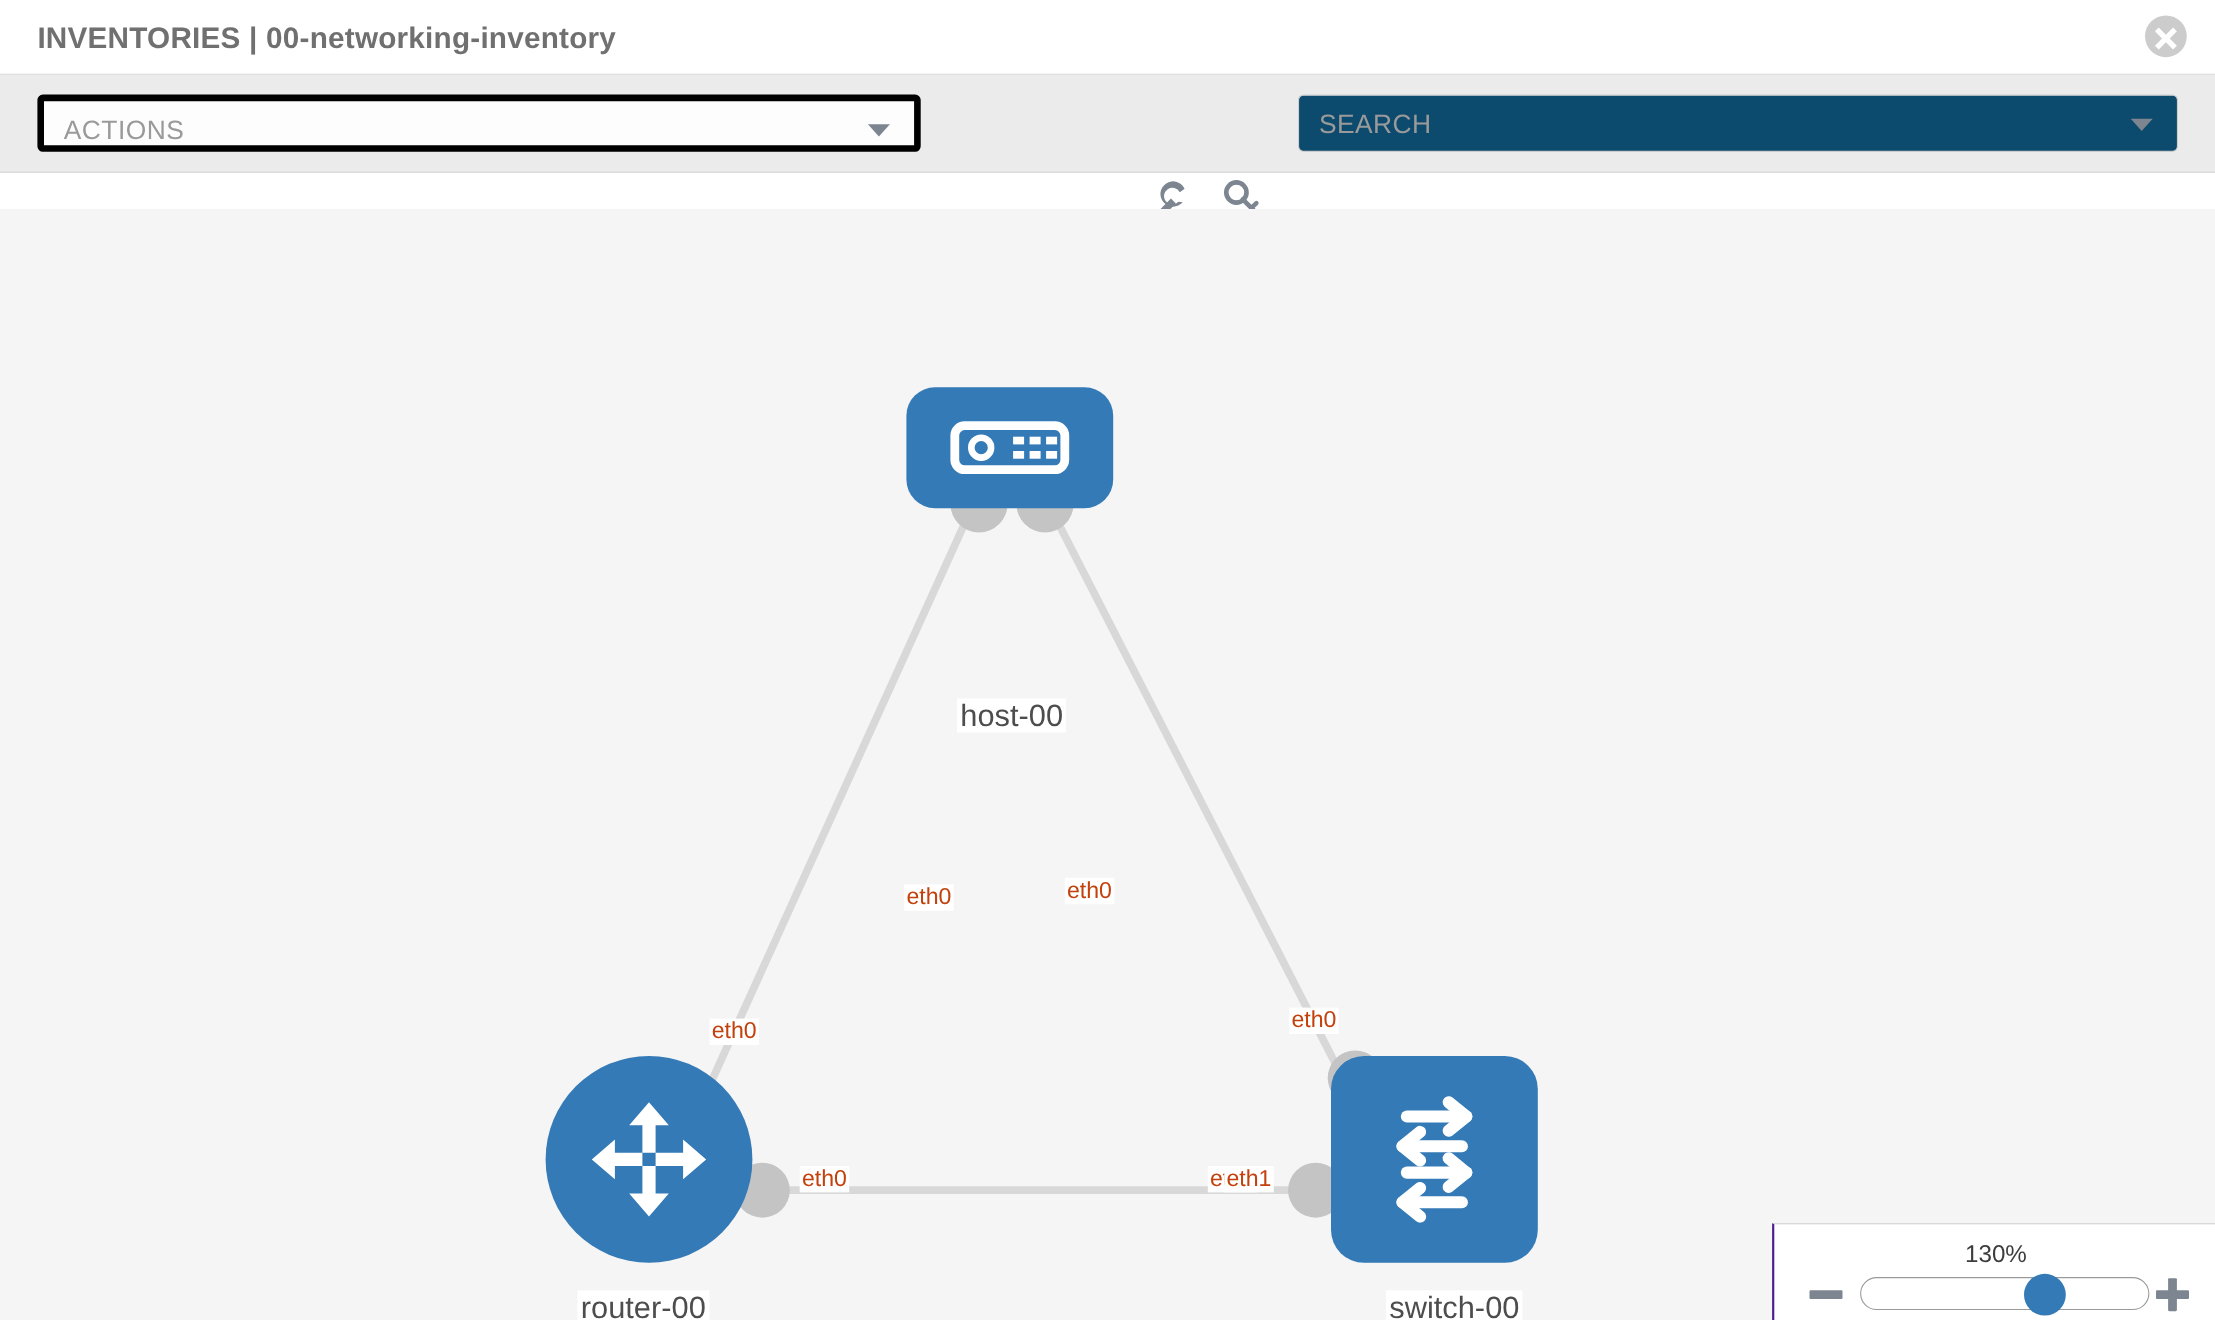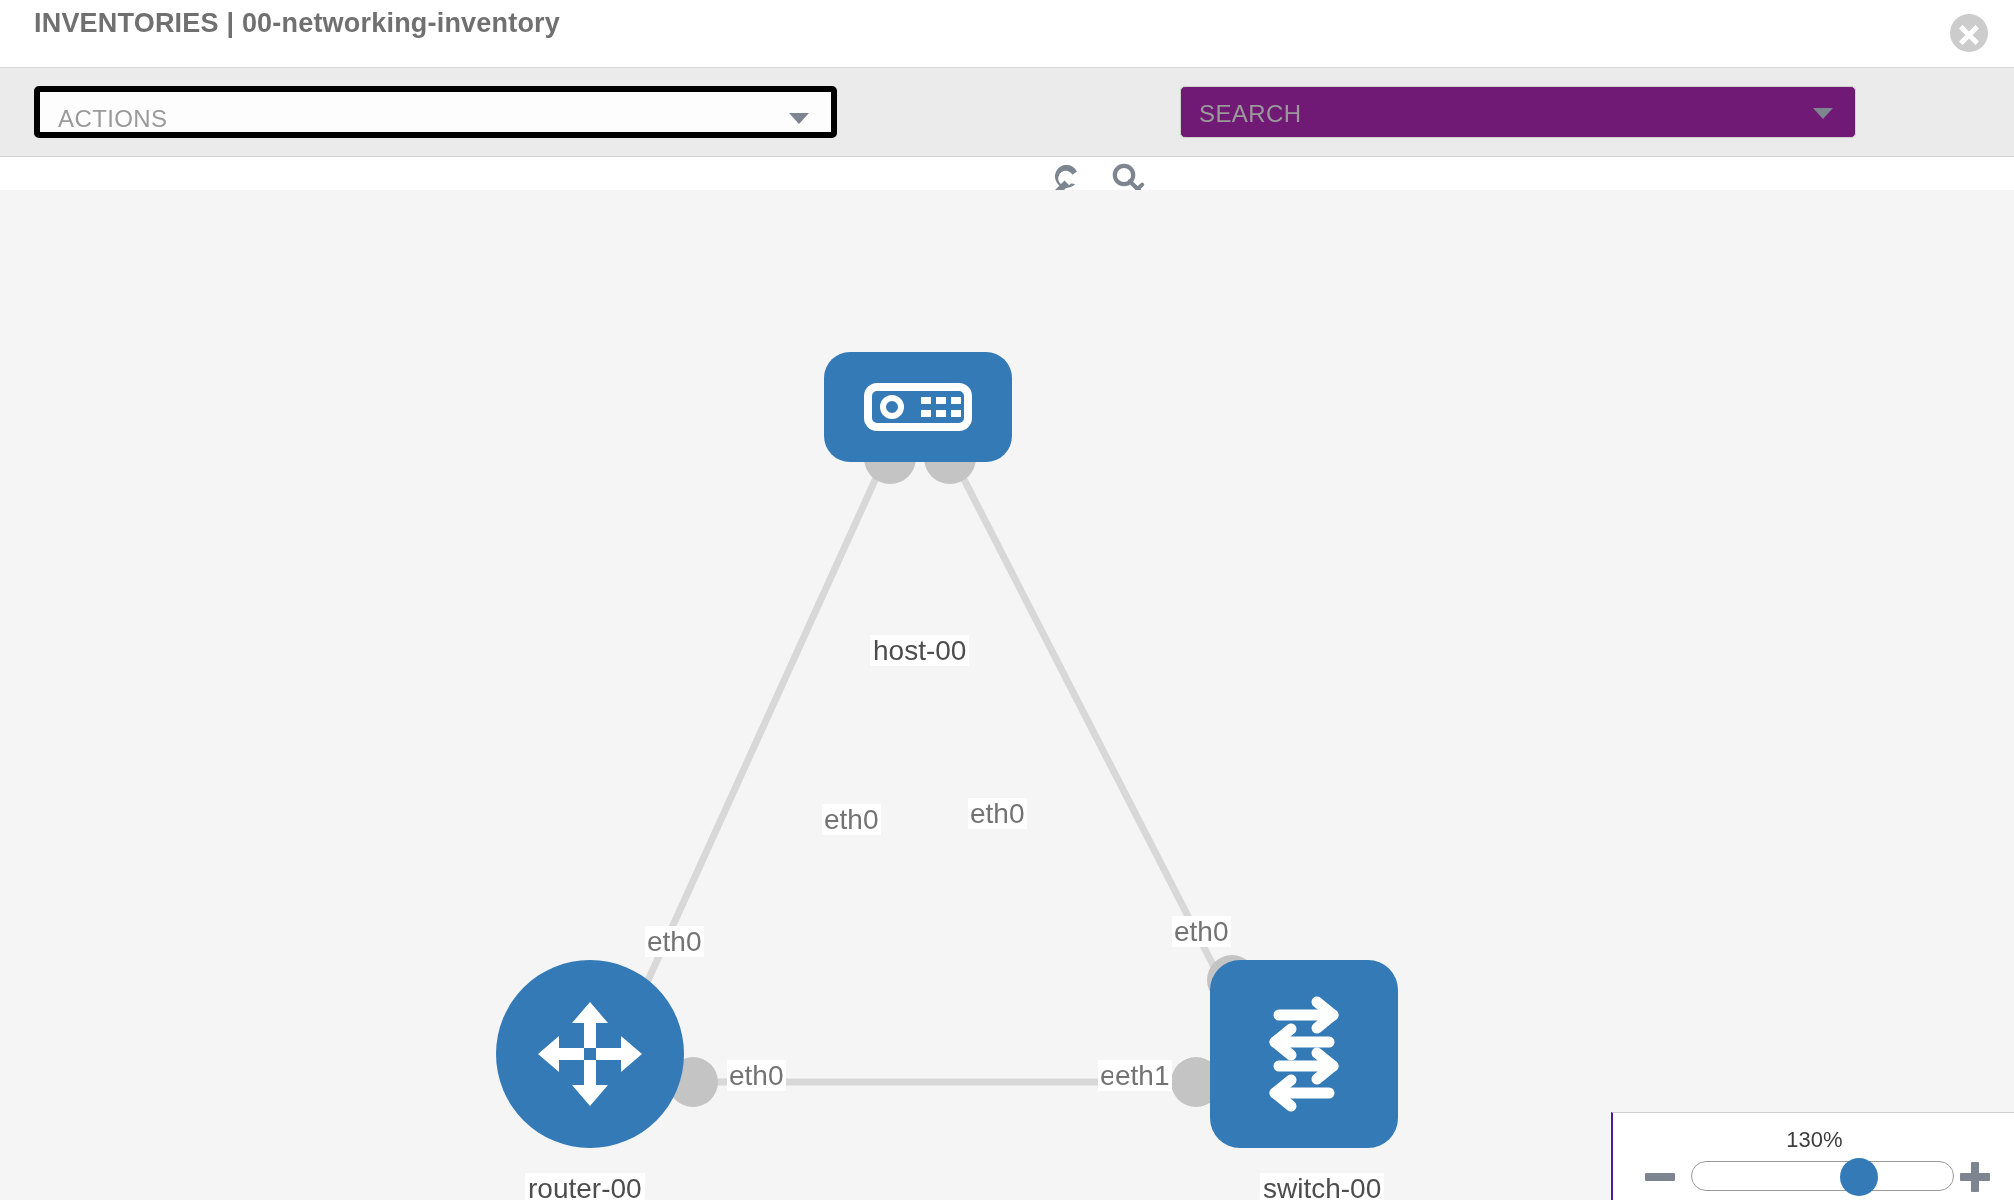--- a/index.html
+++ b/index.html
@@ -11,21 +11,21 @@
   }
 
   
   .header {
     position: absolute; top: 0; left: 0;
     width: 2014px; height: 68px;
     background: #ffffff;
     border-bottom: 1px solid #d7d7d7;
   }
   .header-title {
-    position: absolute; left: 34px; top: 8px;
+    position: absolute; left: 34px; top: 20px;
     font-size: 27px; font-weight: bold;
     color: #707070;
     letter-spacing: 0.2px;
     white-space: nowrap;
   }
   .close-btn {
     position: absolute; right: 26px; top: 14px;
     width: 38px; height: 38px;
     border-radius: 50%;
     background: #cccccc;
@@ -62,22 +62,22 @@
   .tool-icon {
     position: absolute; top: 92px;
     width: 44px; height: 44px;
     cursor: pointer;
   }
   .tool-icon.wrench { left: 1040px; }
   .tool-icon.key    { left: 1108px; }
 
   .search-box {
     position: absolute; left: 1180px; top: 18px;
-    width: 676px; height: 52px;
-    background: #701a75;
+    width: 800px; height: 52px;
+    background: #0c4a6e;
     border: 1px solid #cfcfcf;
     border-radius: 5px;
   }
   .search-label {
     position: absolute; left: 18px; top: 13px;
     font-size: 24px; color: #9a9a9a;
     letter-spacing: 0.4px;
   }
 
   
@@ -109,22 +109,22 @@
     position: absolute;
     font-size: 28px;
     color: #4d4d4d;
     background: #ffffff;
     white-space: nowrap;
     padding: 0 3px;
     line-height: 1.12;
   }
   .iface-label {
     position: absolute;
-    font-size: 28px;
-    color: #737373;
+    font-size: 21px;
+    color: #c2410c;
     background: #ffffff;
     white-space: nowrap;
     padding: 0 2px;
     line-height: 1.12;
   }
 
   
   .zoom-panel {
     position: absolute; right: 0; bottom: 0;
     width: 403px; height: 120px;

